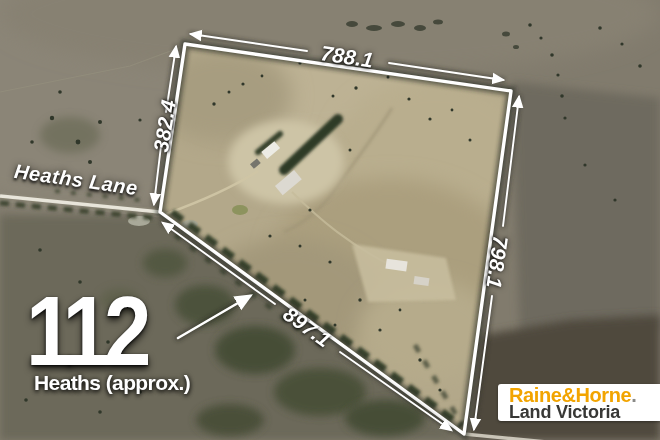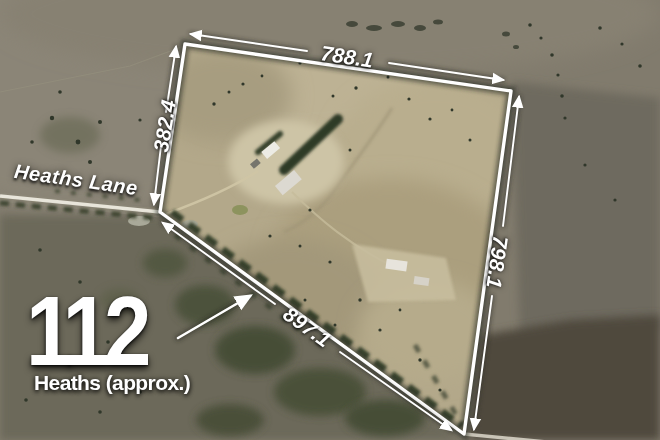--- a/index.html
+++ b/index.html
@@ -238,14 +238,18 @@
   <div class="lbl dim-left">382.4</div>
   <div class="lbl dim-right">798.1</div>
   <div class="lbl dim-bottom">897.1</div>
   <div class="lbl road-lbl">Heaths Lane</div>
 
   <div>
     <div class="area-value">112</div>
     <div class="area-unit">Heaths (approx.)</div>
   </div>
 
+  <div class="logo">
+    <div class="logo-brand"><span>Raine&amp;Horne</span><span class="logo-dot">.</span></div>
+    <div class="logo-region">Land Victoria</div>
+  </div>
 
 </div>
 
 </body></html>

